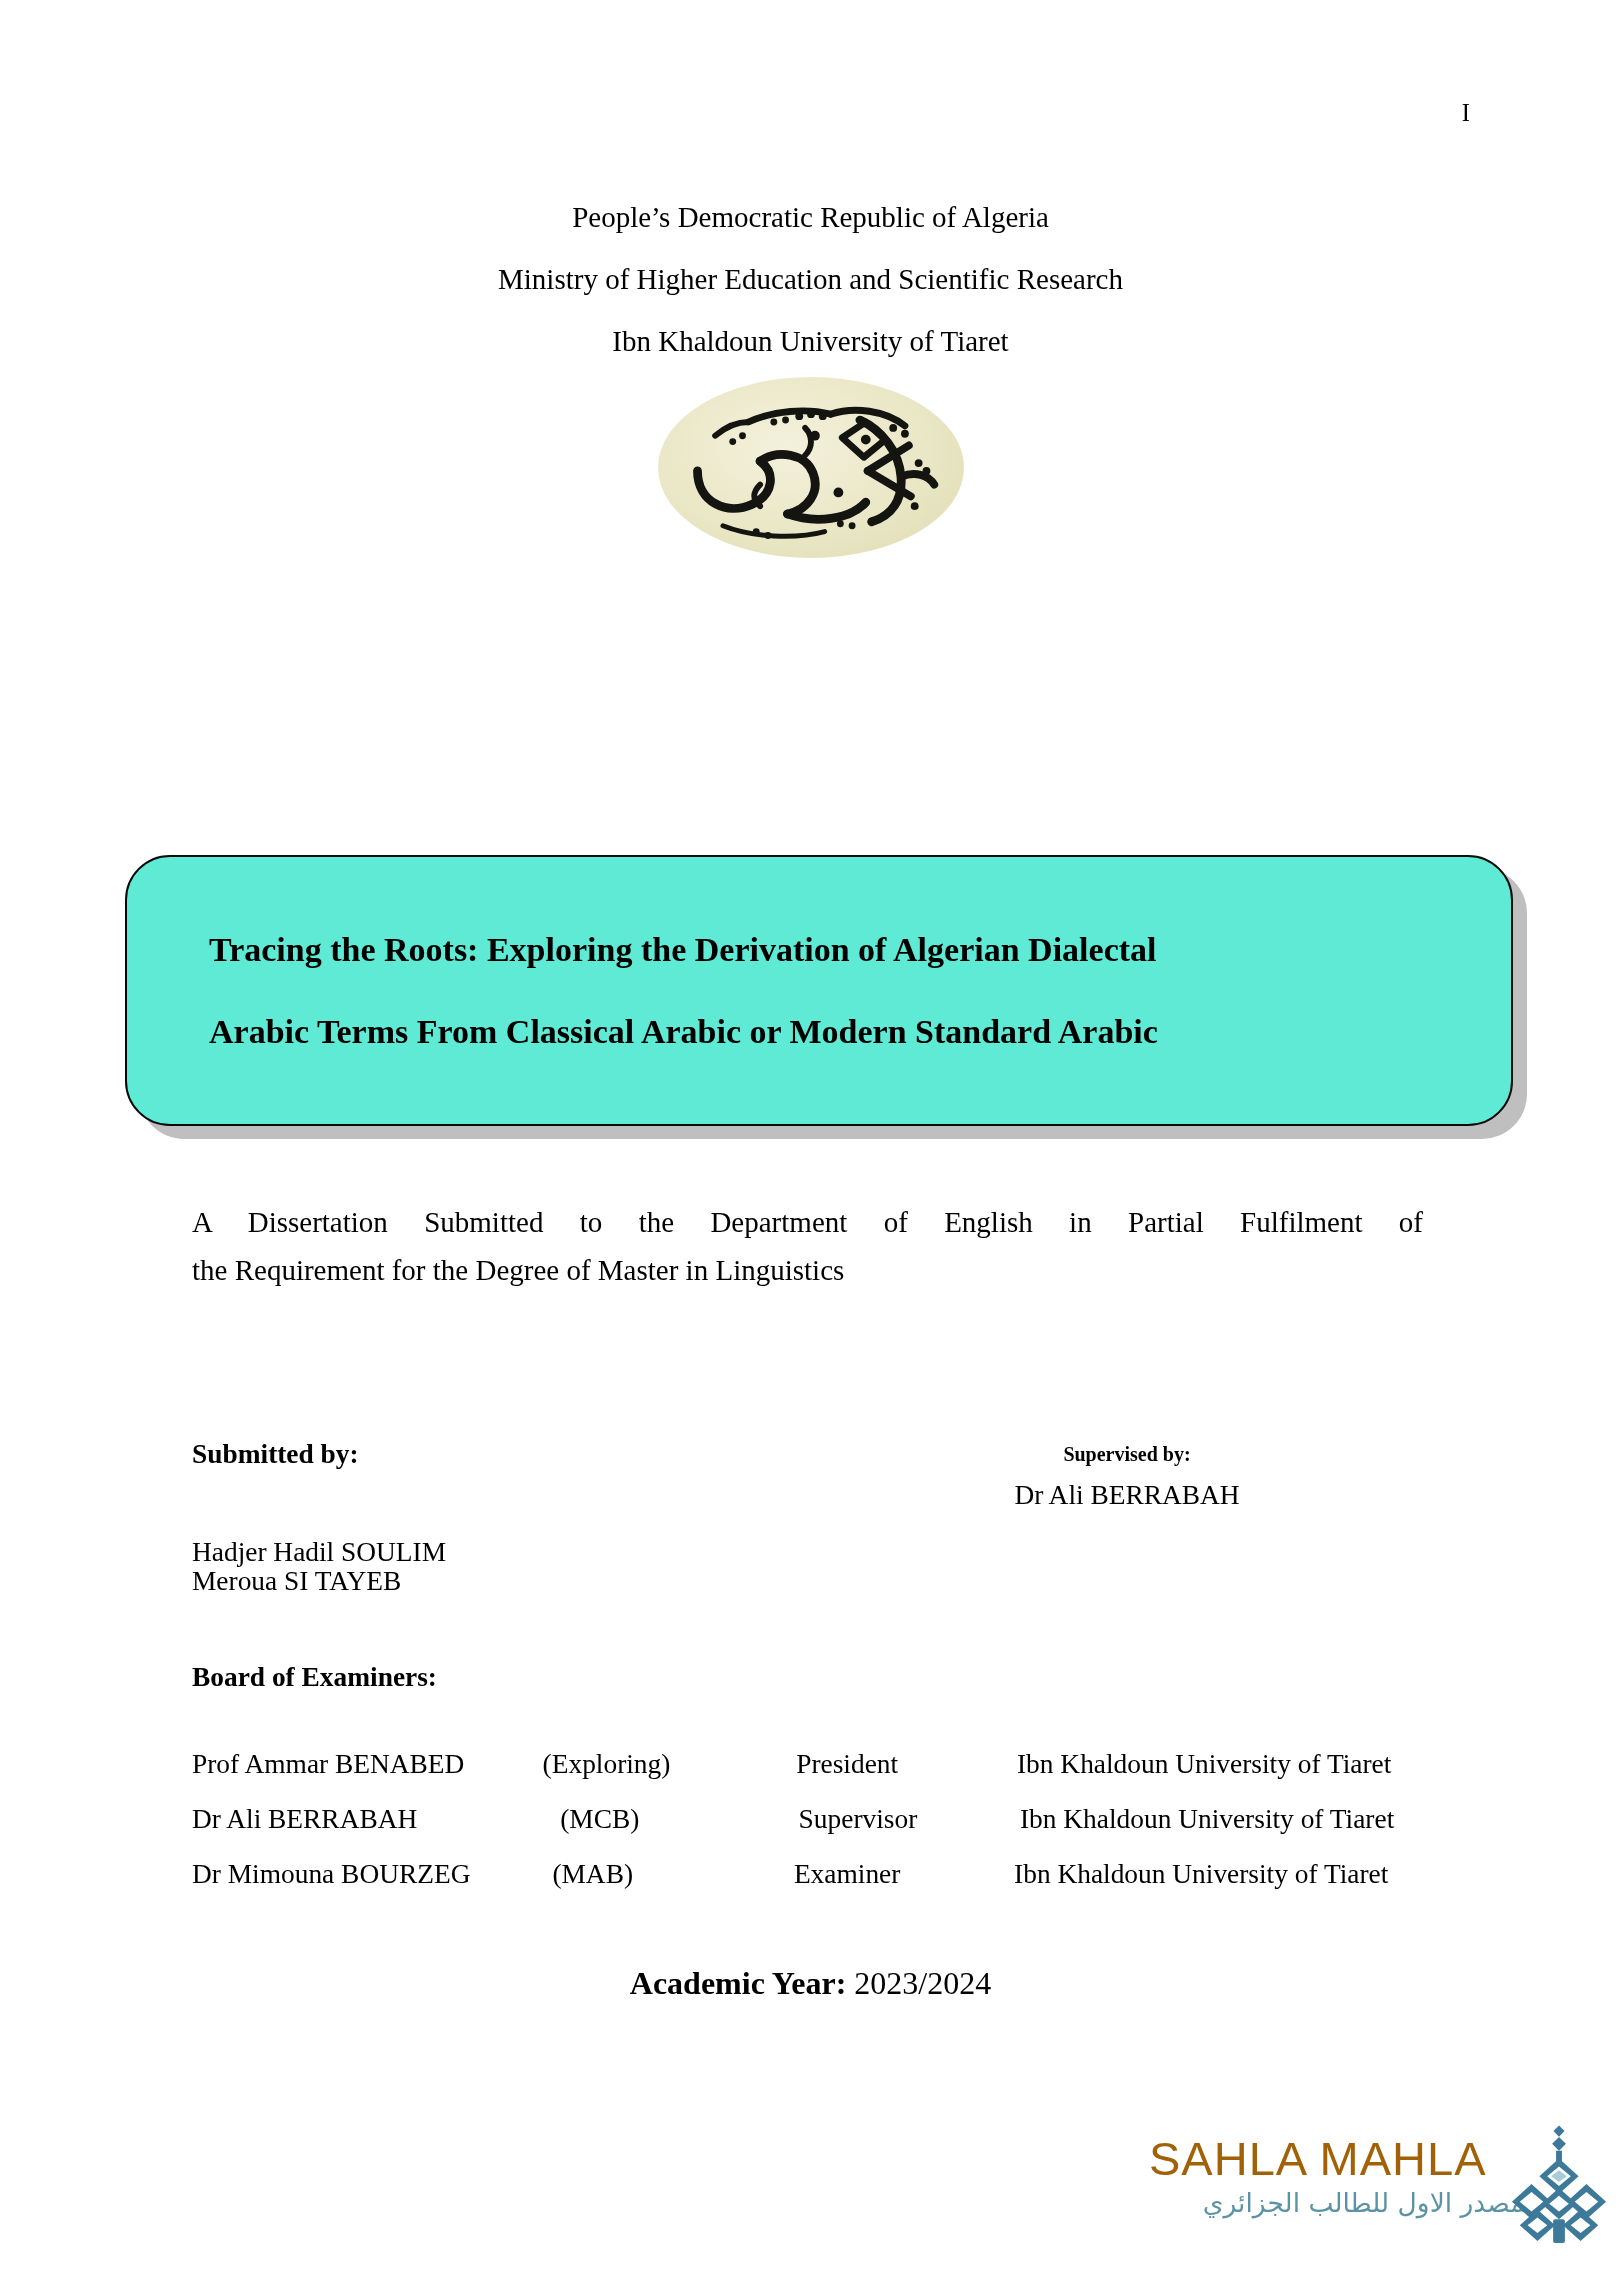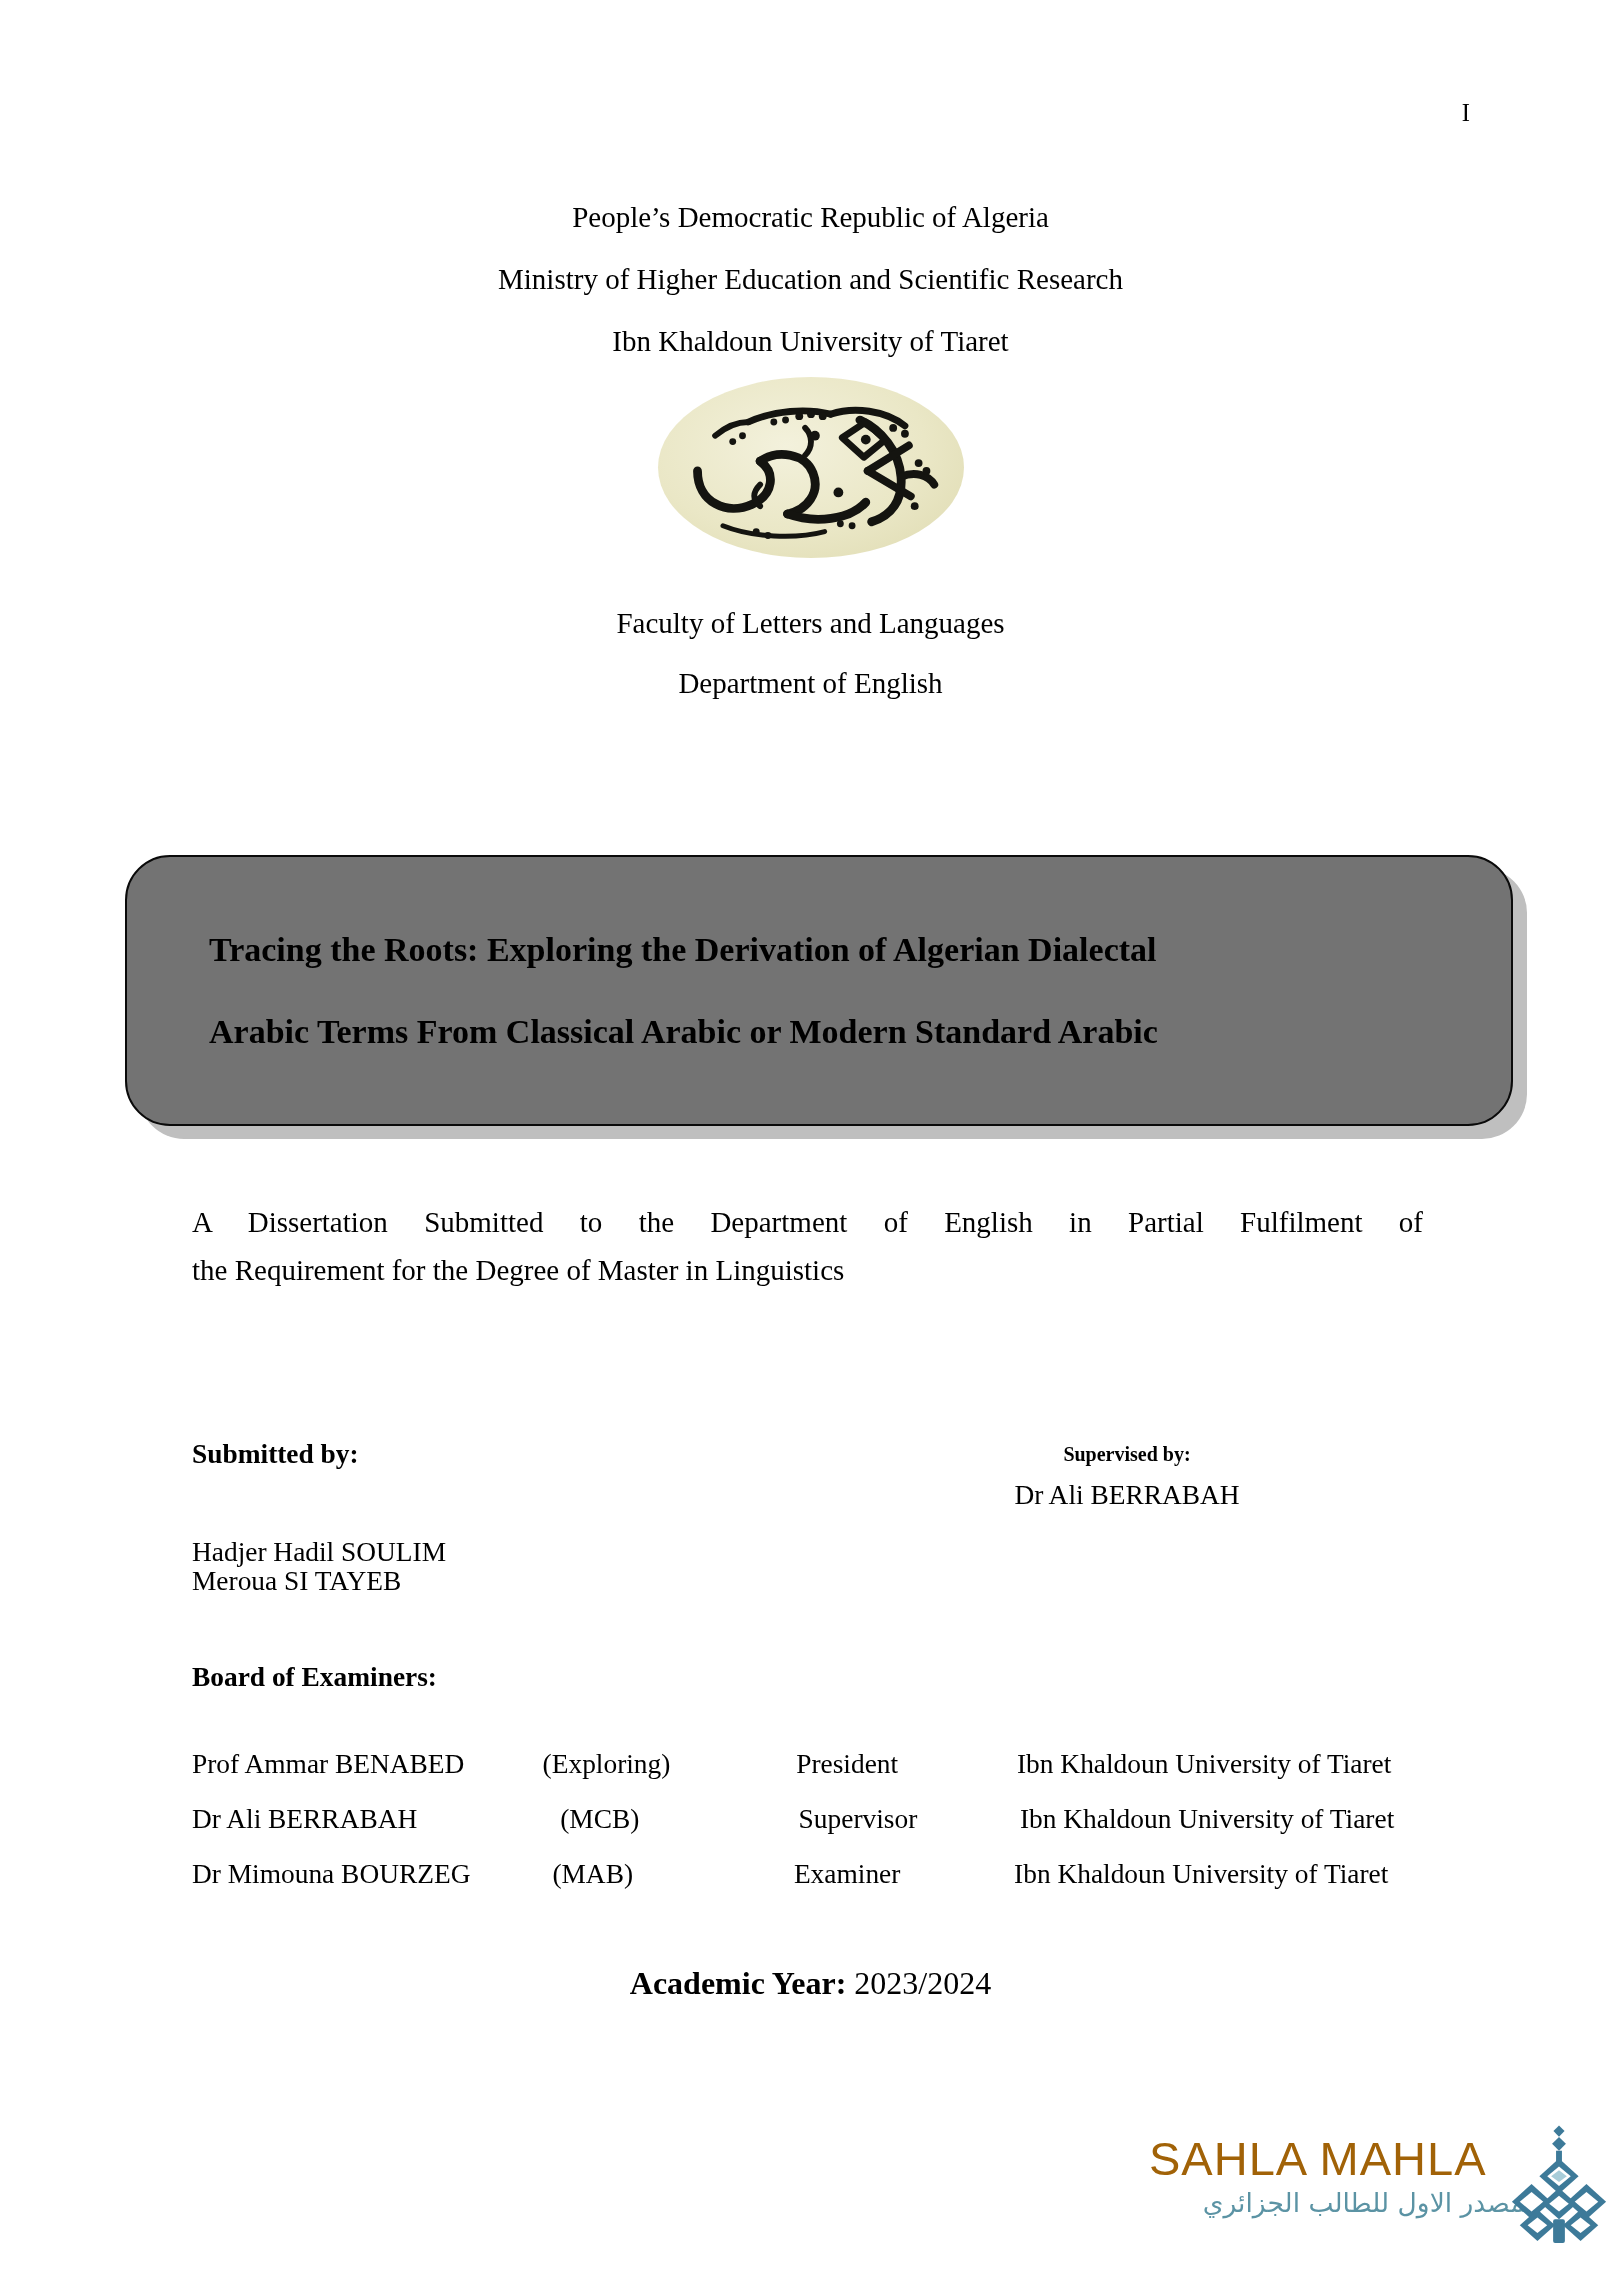--- a/index.html
+++ b/index.html
@@ -105,21 +105,21 @@
     background: #bfbfbf;
     border-radius: 45px;
   }
   .title-box {
     position: absolute;
     left: 0;
     top: 0;
     width: 1388px;
     height: 271px;
     box-sizing: border-box;
-    background: #737373;
+    background: #5eead4;
     border: 2.5px solid #0a0a0a;
     border-radius: 45px;
     display: flex;
     flex-direction: column;
     justify-content: center;
   }
   .title-line {
     font-size: 34px;
     font-weight: bold;
     line-height: 82px;
@@ -331,24 +331,20 @@
           <circle cx="262" cy="132" r="4"></circle>
           <circle cx="100" cy="158" r="3.5"></circle>
             <circle cx="112" cy="162" r="3.5"></circle>
           <circle cx="186" cy="150" r="3.5"></circle>
             <circle cx="198" cy="152" r="3.5"></circle>
         </g>
       </svg>
     </div>
   </div>
 
-  <div class="faculty-block">
-    <div class="faculty-line">Faculty of Letters and Languages</div>
-    <div class="faculty-line">Department of English</div>
-  </div>
 
   <div class="title-box-area">
     <div class="title-box-shadow"></div>
     <div class="title-box">
       <div class="title-line">Tracing the Roots: Exploring the Derivation of Algerian Dialectal</div>
       <div class="title-line">Arabic Terms From Classical Arabic or Modern Standard Arabic</div>
     </div>
   </div>
 
   <div class="statement">

